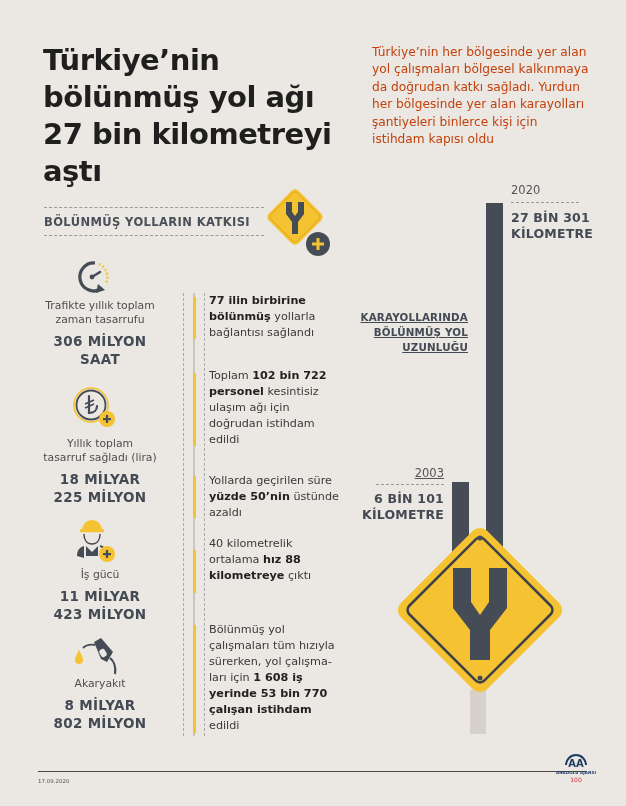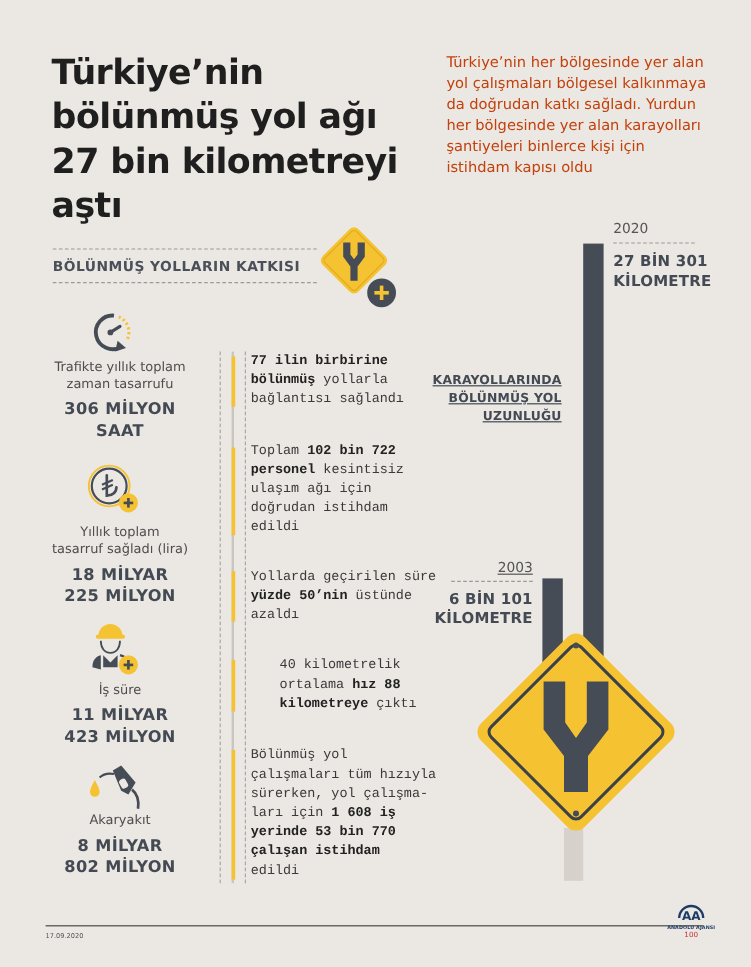--- a/index.html
+++ b/index.html
@@ -31,21 +31,21 @@
     }
     .stat { left: 30px; width: 140px; text-align: center; }
     .stat .label { font-size: 10.8px; line-height: 14px; color: #4e4e4e; }
     .stat .label span, .stat .value span { display: block; white-space: nowrap; }
     .stat .value { font-size: 13.5px; font-weight: bold; line-height: 18px; color: #434a54; margin-top: 5px; letter-spacing: 0.3px; }
     .icon { position: absolute; }
     .road-edge { position: absolute; top: 293px; height: 443px; border-left: 1px dashed #a8a8a8; width: 0; }
     .road-center { position: absolute; left: 193px; top: 293px; width: 2px; height: 443px; background: #c9c5bf; }
     .dash { position: absolute; left: 193px; width: 3px; background: #f5c232; }
     .fact { position: absolute; left: 209px; width: 135px; font-size: 11.2px; line-height: 16px; color: #3a3a3a; }
-    .fact span { display: block; white-space: nowrap; font-family: Liberation Mono, monospace; }
+    .fact span { display: block; white-space: nowrap; }
     .fact b { font-weight: bold; color: #222; }
     .bar { position: absolute; background: #454c56; }
     .year { position: absolute; font-size: 11.5px; color: #555; }
     .yr-rule { position: absolute; border-top: 1px dashed #9a9a9a; height: 0; }
     .km { position: absolute; font-size: 12.5px; font-weight: bold; line-height: 16px; color: #434a54; letter-spacing: 0.2px; }
     .km span { display: block; white-space: nowrap; }
     .bar-label { position: absolute; text-align: right; font-size: 10.3px; font-weight: bold; line-height: 15px; color: #434a54; letter-spacing: 0.2px; }
     .bar-label span { display: block; white-space: nowrap; }
     .footer-rule { position: absolute; left: 38px; top: 771px; width: 548px; height: 1px; background: #4a4a4a; }
     .date { position: absolute; left: 38px; top: 778px; font-size: 5.5px; color: #555; }
@@ -128,21 +128,21 @@
   <path d="M12 18 c0 6 3 10 8 10 c5 0 8 -4 8 -10" fill="none" stroke="#454c56" stroke-width="1.5"></path>
   <path d="M5 40 c0 -6 3 -9 7 -10 l0 12 Z" fill="#454c56"></path>
   <path d="M14 30 l6 6 l6 -6 l0 10 l-12 0 Z" fill="#454c56"></path>
   <path d="M28 30 c4 1 6 4 6 7" fill="none" stroke="#454c56" stroke-width="2"></path>
   <circle cx="35" cy="38" r="8" fill="#f5c232"></circle>
   <rect x="31" y="37" width="8" height="2.2" fill="#454c56"></rect>
   <rect x="33.9" y="34" width="2.2" height="8" fill="#454c56"></rect>
 </svg>
 <div class="abs stat" style="top:568px;">
   <div class="label">
-    <span>İş süre</span>
+    <span>İş gücü</span>
   </div>
   <div class="value">
     <span>11 MİLYAR</span>
     <span>423 MİLYON</span>
   </div>
 </div>
 
 <svg class="icon" style="left:70px; top:636px;" width="50" height="40" viewBox="0 0 50 40">
   <path d="M13 12 c3 -3 7 -4 12 -3" fill="none" stroke="#454c56" stroke-width="1.8"></path>
   <path d="M24 6 l7 -4 l12 14 l-6 10 l-6 -3 Z" fill="#454c56"></path>
@@ -183,21 +183,21 @@
   <span>doğrudan istihdam</span>
   <span>edildi</span>
 </div>
 
 <div class="fact" style="top:473px;">
   <span>Yollarda geçirilen süre</span>
   <span><b>yüzde 50’nin</b><i style="font-style:normal"> üstünde</i></span>
   <span>azaldı</span>
 </div>
 
-<div class="fact" style="top:547px;margin-left:24px;">
+<div class="fact" style="top:536px;">
   <span>40 kilometrelik</span>
   <span><i style="font-style:normal">ortalama </i><b>hız 88</b></span>
   <span><b>kilometreye</b><i style="font-style:normal"> çıktı</i></span>
 </div>
 
 <div class="fact" style="top:622px;">
   <span>Bölünmüş yol</span>
   <span>çalışmaları tüm hızıyla</span>
   <span>sürerken, yol çalışma-</span>
   <span><i style="font-style:normal">ları için </i><b>1 608 iş</b></span>

